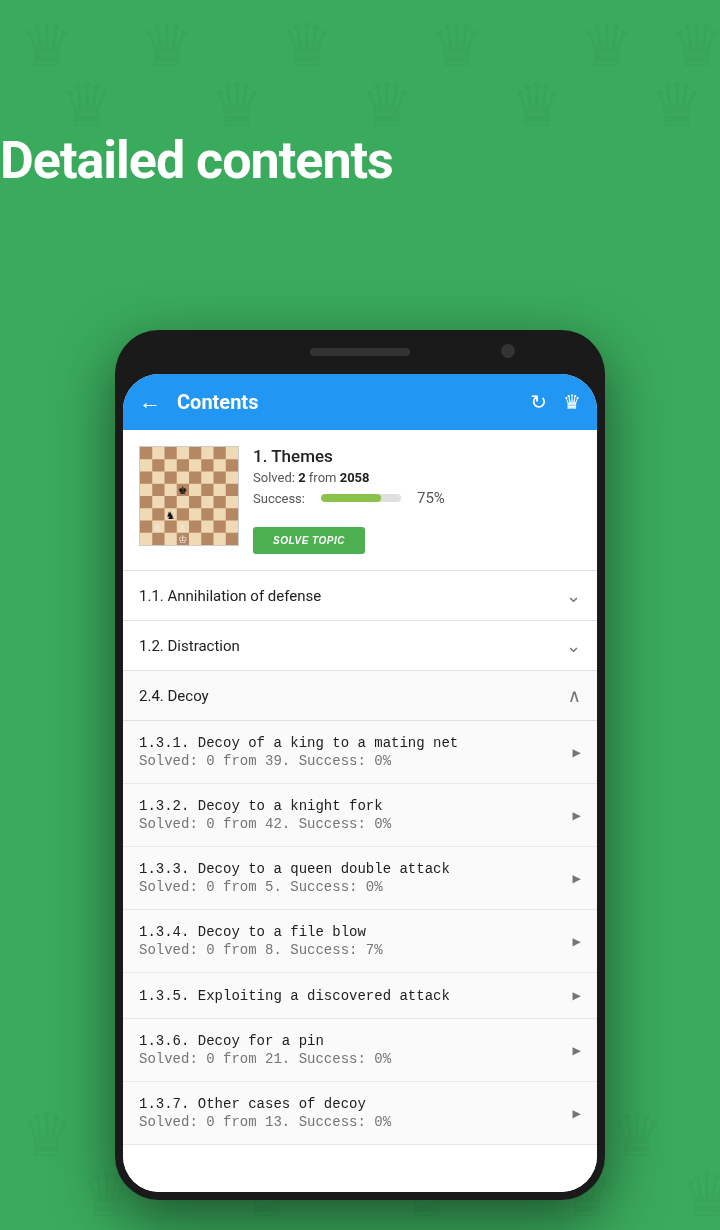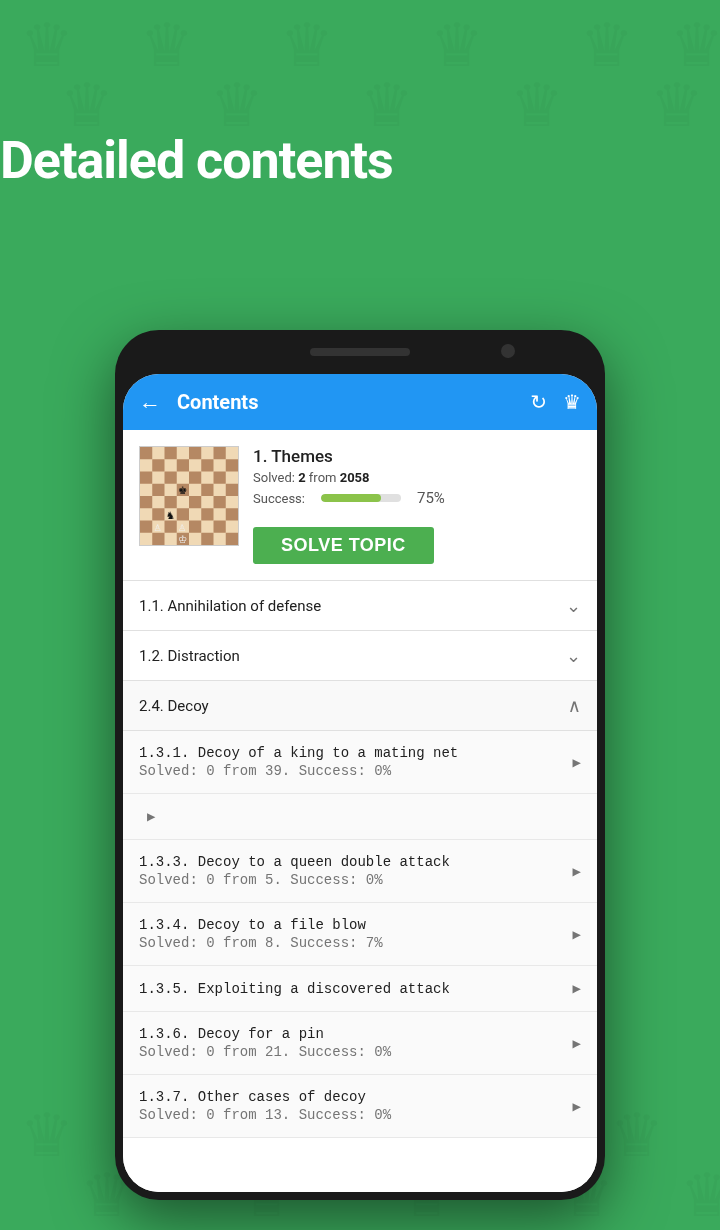--- a/index.html
+++ b/index.html
@@ -204,27 +204,28 @@
 
     .success-pct {
       font-size: 15px;
       color: #555;
     }
 
     .solve-btn {
       background: #4CAF50;
       color: white;
       border: none;
-      padding: 8px 28px;
-      font-size: 18px;
+      padding: 8px 20px;
+      font-size: 10px;
       font-weight: 700;
       letter-spacing: 0.5px;
       border-radius: 3px;
       cursor: pointer;
       text-transform: uppercase;
+      font-style: italic;
     }
 
     
     .list-section {
       background: #000000;
     }
 
     .list-item {
       display: flex;
       align-items: center;
@@ -412,20 +413,24 @@
 
           <div class="list-item sub-item">
             <div class="list-item-text">
               <div class="list-item-title">1.3.1. Decoy of a king to a mating net</div>
               <div class="list-item-subtitle">Solved: 0 from 39. Success: 0%</div>
             </div>
             <span class="list-item-arrow">▶</span>
           </div>
 
           <div class="list-item sub-item">
+            <div class="list-item-text">
+              <div class="list-item-title">1.3.2. Decoy to a knight fork</div>
+              <div class="list-item-subtitle">Solved: 0 from 42. Success: 0%</div>
+            </div>
             <span class="list-item-arrow">▶</span>
           </div>
 
           <div class="list-item sub-item">
             <div class="list-item-text">
               <div class="list-item-title">1.3.3. Decoy to a queen double attack</div>
               <div class="list-item-subtitle">Solved: 0 from 5. Success: 0%</div>
             </div>
             <span class="list-item-arrow">▶</span>
           </div>

